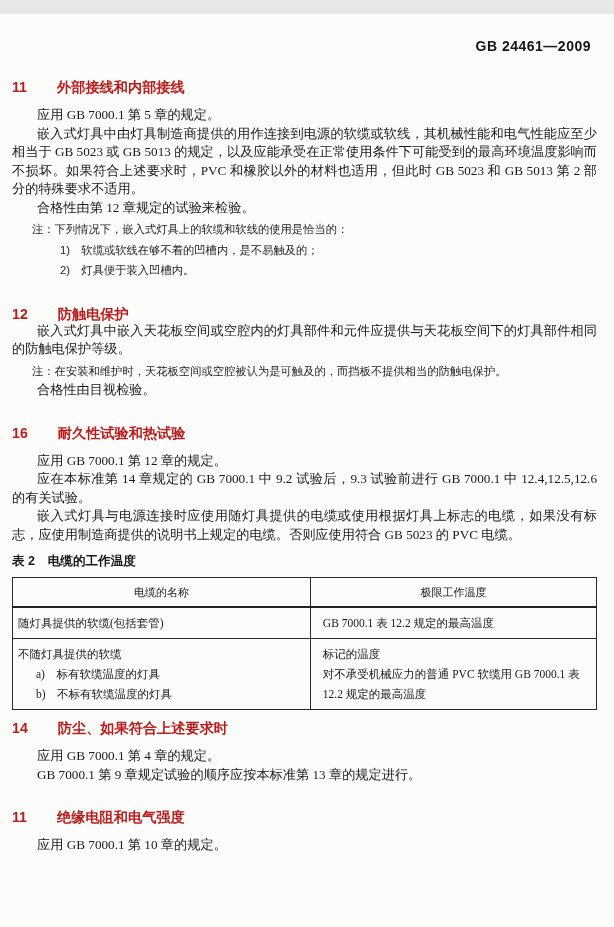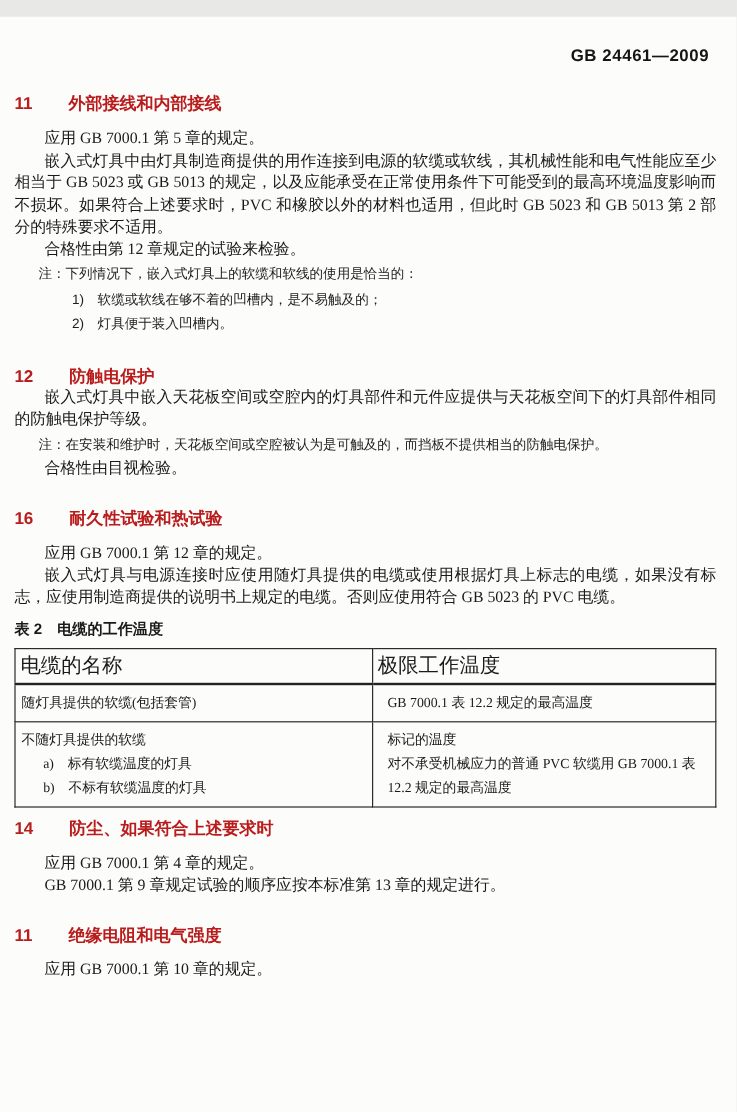--- a/index.html
+++ b/index.html
@@ -65,24 +65,24 @@
   table.tbl {
     width:100%;
     border-collapse:collapse;
     margin-top:7px;
     font-size:11.5px;
     line-height:20px;
   }
   table.tbl, table.tbl tr, table.tbl th, table.tbl td { border:1.4px solid #2b2b2b; }
   table.tbl th {
     font-weight:normal;
-    text-align:left;
+    text-align:center;
     padding:4px 4px;
     border-bottom:2.4px solid #222;
-    font-size:17px;
+    font-size:11px;
   }
   table.tbl td { vertical-align:top; padding:5px 8px 5px 5px; }
   table.tbl td.c2 { padding-left:12px; }
   .cell-line { white-space:normal; }
   .cell-line.sub { margin-left:18px; }
   td.vmid { vertical-align:middle; }
 </style>
 </head>
 <body>
 
@@ -107,20 +107,21 @@
   </div>
   <p class="para">嵌入式灯具中嵌入天花板空间或空腔内的灯具部件和元件应提供与天花板空间下的灯具部件相同的防触电保护等级。</p>
   <div class="note">注：在安装和维护时，天花板空间或空腔被认为是可触及的，而挡板不提供相当的防触电保护。</div>
   <p class="para">合格性由目视检验。</p>
 
   <div class="sec-h">
     <span>16</span>
     <span>耐久性试验和热试验</span>
   </div>
   <p class="para first">应用 GB 7000.1 第 12 章的规定。</p>
+  <p class="para">应在本标准第 14 章规定的 GB 7000.1 中 9.2 试验后，9.3 试验前进行 GB 7000.1 中 12.4,12.5,12.6 的有关试验。</p>
   <p class="para">嵌入式灯具与电源连接时应使用随灯具提供的电缆或使用根据灯具上标志的电缆，如果没有标志，应使用制造商提供的说明书上规定的电缆。否则应使用符合 GB 5023 的 PVC 电缆。</p>
 
   <div class="tbl-caption">表 2　电缆的工作温度</div>
   <table class="tbl">
     <colgroup>
       <col style="width:51%">
       <col style="width:49%">
     </colgroup>
     <thead>
       <tr>

